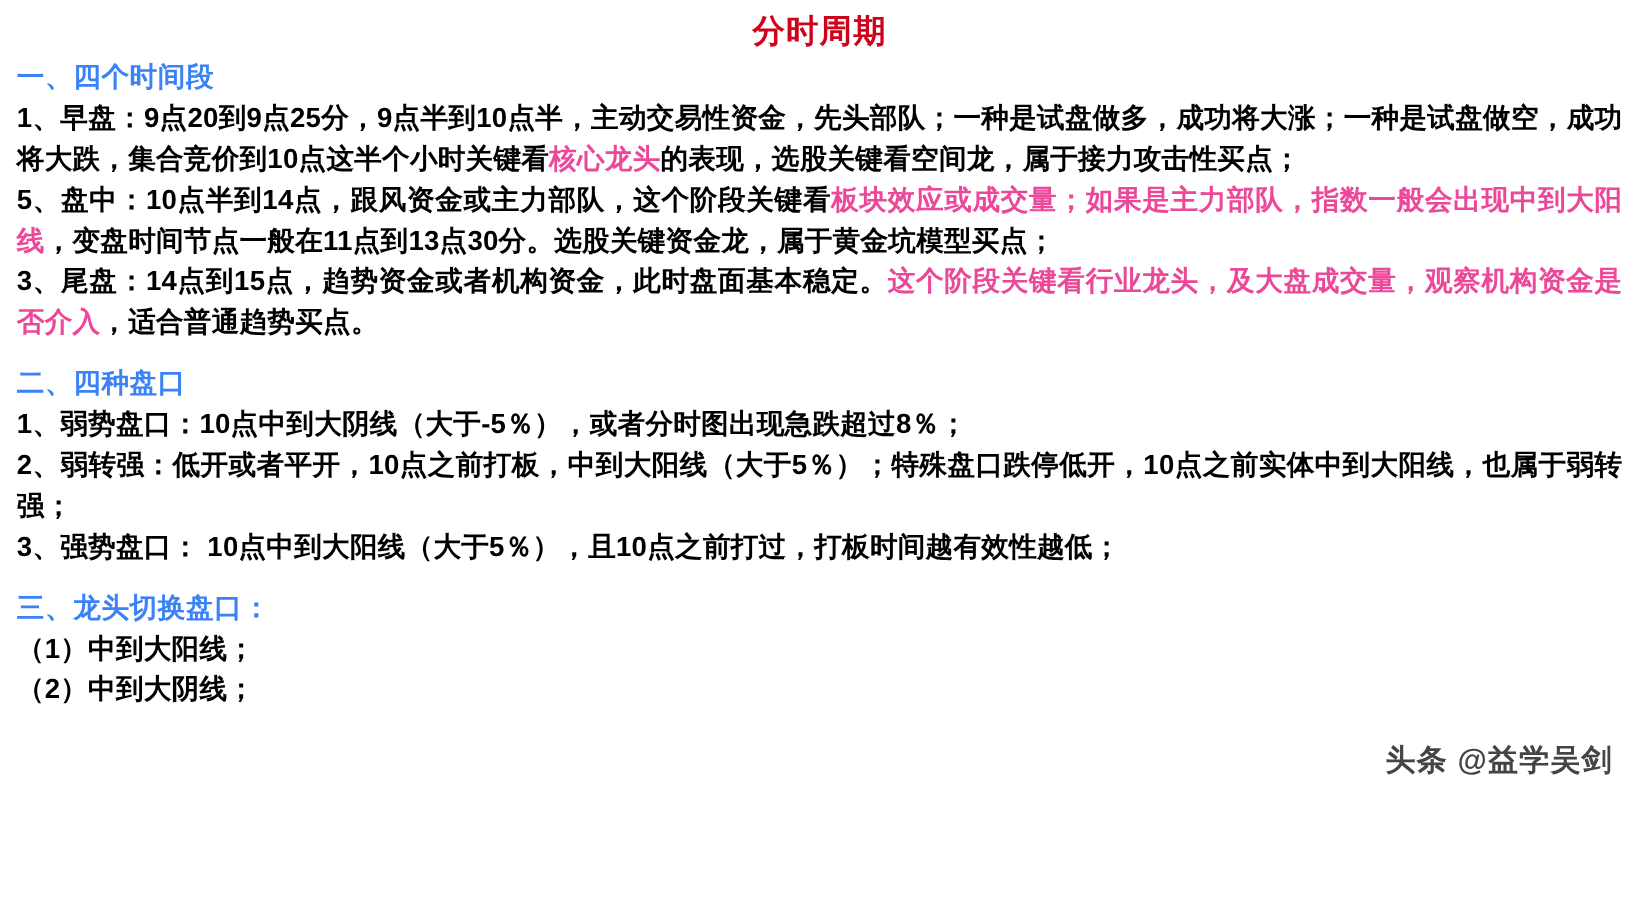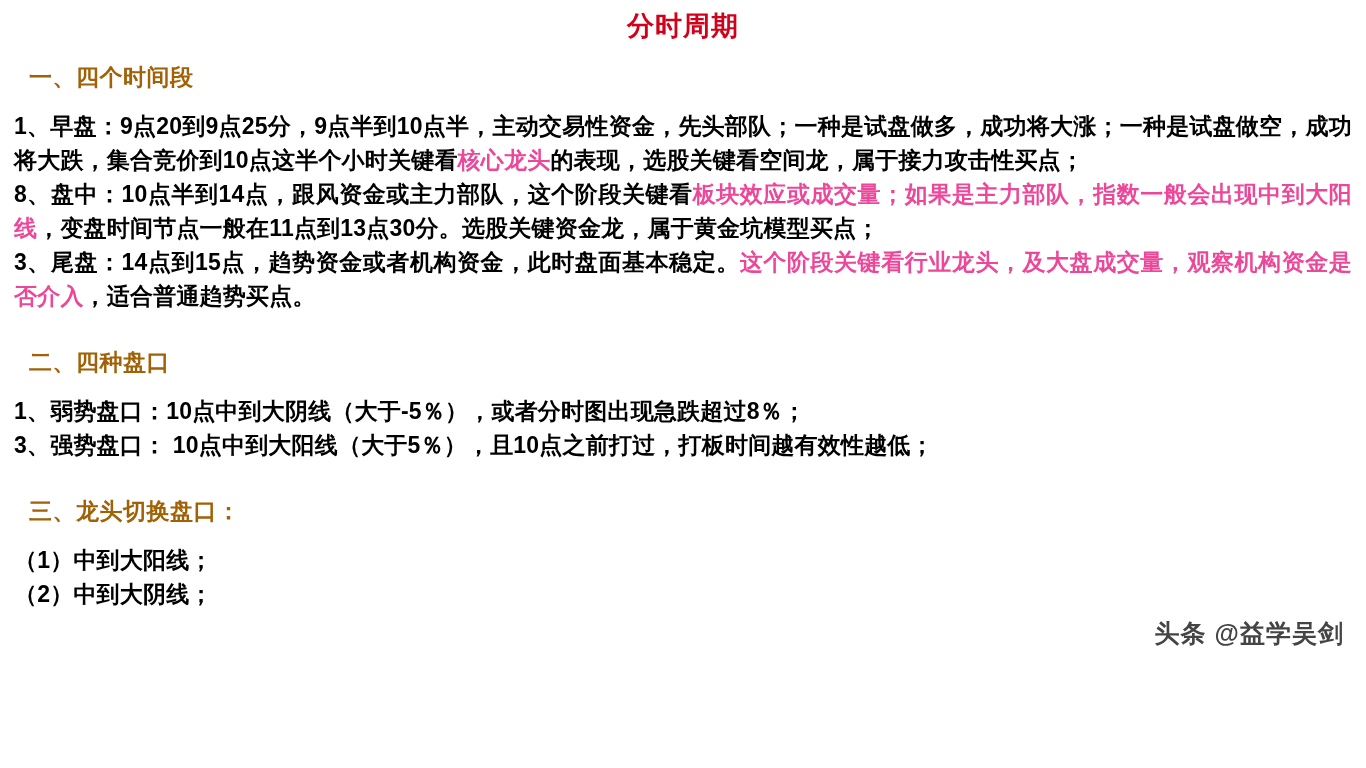--- a/index.html
+++ b/index.html
@@ -25,25 +25,25 @@
   .doc-title {
     text-align: center;
     color: #d0021b;
     font-size: 27px;
     font-weight: bold;
     letter-spacing: 1px;
     line-height: 40px;
     margin: 0 0 2px 0;
   }
   .section-heading {
-    color: #a16207;
+    color: #3b82f6;
     font-size: 23px;
     font-weight: bold;
     line-height: 33px;
-    margin: 15px;
+    margin: 0;
     letter-spacing: 0.5px;
   }
   .para {
     font-size: 23px;
     font-weight: bold;
     line-height: 34px;
     margin: 0;
     color: #000000;
     letter-spacing: 0.2px;
     text-align: justify;
@@ -77,37 +77,40 @@
   <h1 class="doc-title">分时周期</h1>
 
   <div>
     <div class="section-heading">一、四个时间段</div>
 
     <p class="para">
       <span>1、早盘：9点20到9点25分，9点半到10点半，主动交易性资金，先头部队；一种是试盘做多，成功将大涨；一种是试盘做空，成功将大跌，集合竞价到10点这半个小时关键看</span><span class="hl-purple">核心龙头</span><span>的表现，选股关键看空间龙，属于接力攻击性买点；</span>
     </p>
 
     <p class="para">
-      <span>8、盘中：10点半到14点，跟风资金或主力部队，这个阶段关键看</span><span class="hl-purple">板块效应或成交量；如果是主力部队，指数一般会出现中到大阳线</span><span>，变盘时间节点一般在11点到13点30分。选股关键资金龙，属于黄金坑模型买点；</span>
+      <span>5、盘中：10点半到14点，跟风资金或主力部队，这个阶段关键看</span><span class="hl-purple">板块效应或成交量；如果是主力部队，指数一般会出现中到大阳线</span><span>，变盘时间节点一般在11点到13点30分。选股关键资金龙，属于黄金坑模型买点；</span>
     </p>
 
     <p class="para">
       <span>3、尾盘：14点到15点，趋势资金或者机构资金，此时盘面基本稳定。</span><span class="hl-purple">这个阶段关键看行业龙头，及大盘成交量，观察机构资金是否介入</span><span>，适合普通趋势买点。</span>
     </p>
   </div>
 
   <div class="spacer"></div>
 
   <div>
     <div class="section-heading">二、四种盘口</div>
 
     <p class="para">
       <span>1、弱势盘口：10点中到大阴线（大于-5％），或者分时图出现急跌超过8％；</span>
     </p>
 
+    <p class="para">
+      <span>2、弱转强：低开或者平开，10点之前打板，中到大阳线（大于5％）；特殊盘口跌停低开，10点之前实体中到大阳线，也属于弱转强；</span>
+    </p>
 
     <p class="para">
       <span>3、强势盘口： 10点中到大阳线（大于5％），且10点之前打过，打板时间越有效性越低；</span>
     </p>
 
   </div>
 
   <div class="spacer"></div>
 
   <div>

